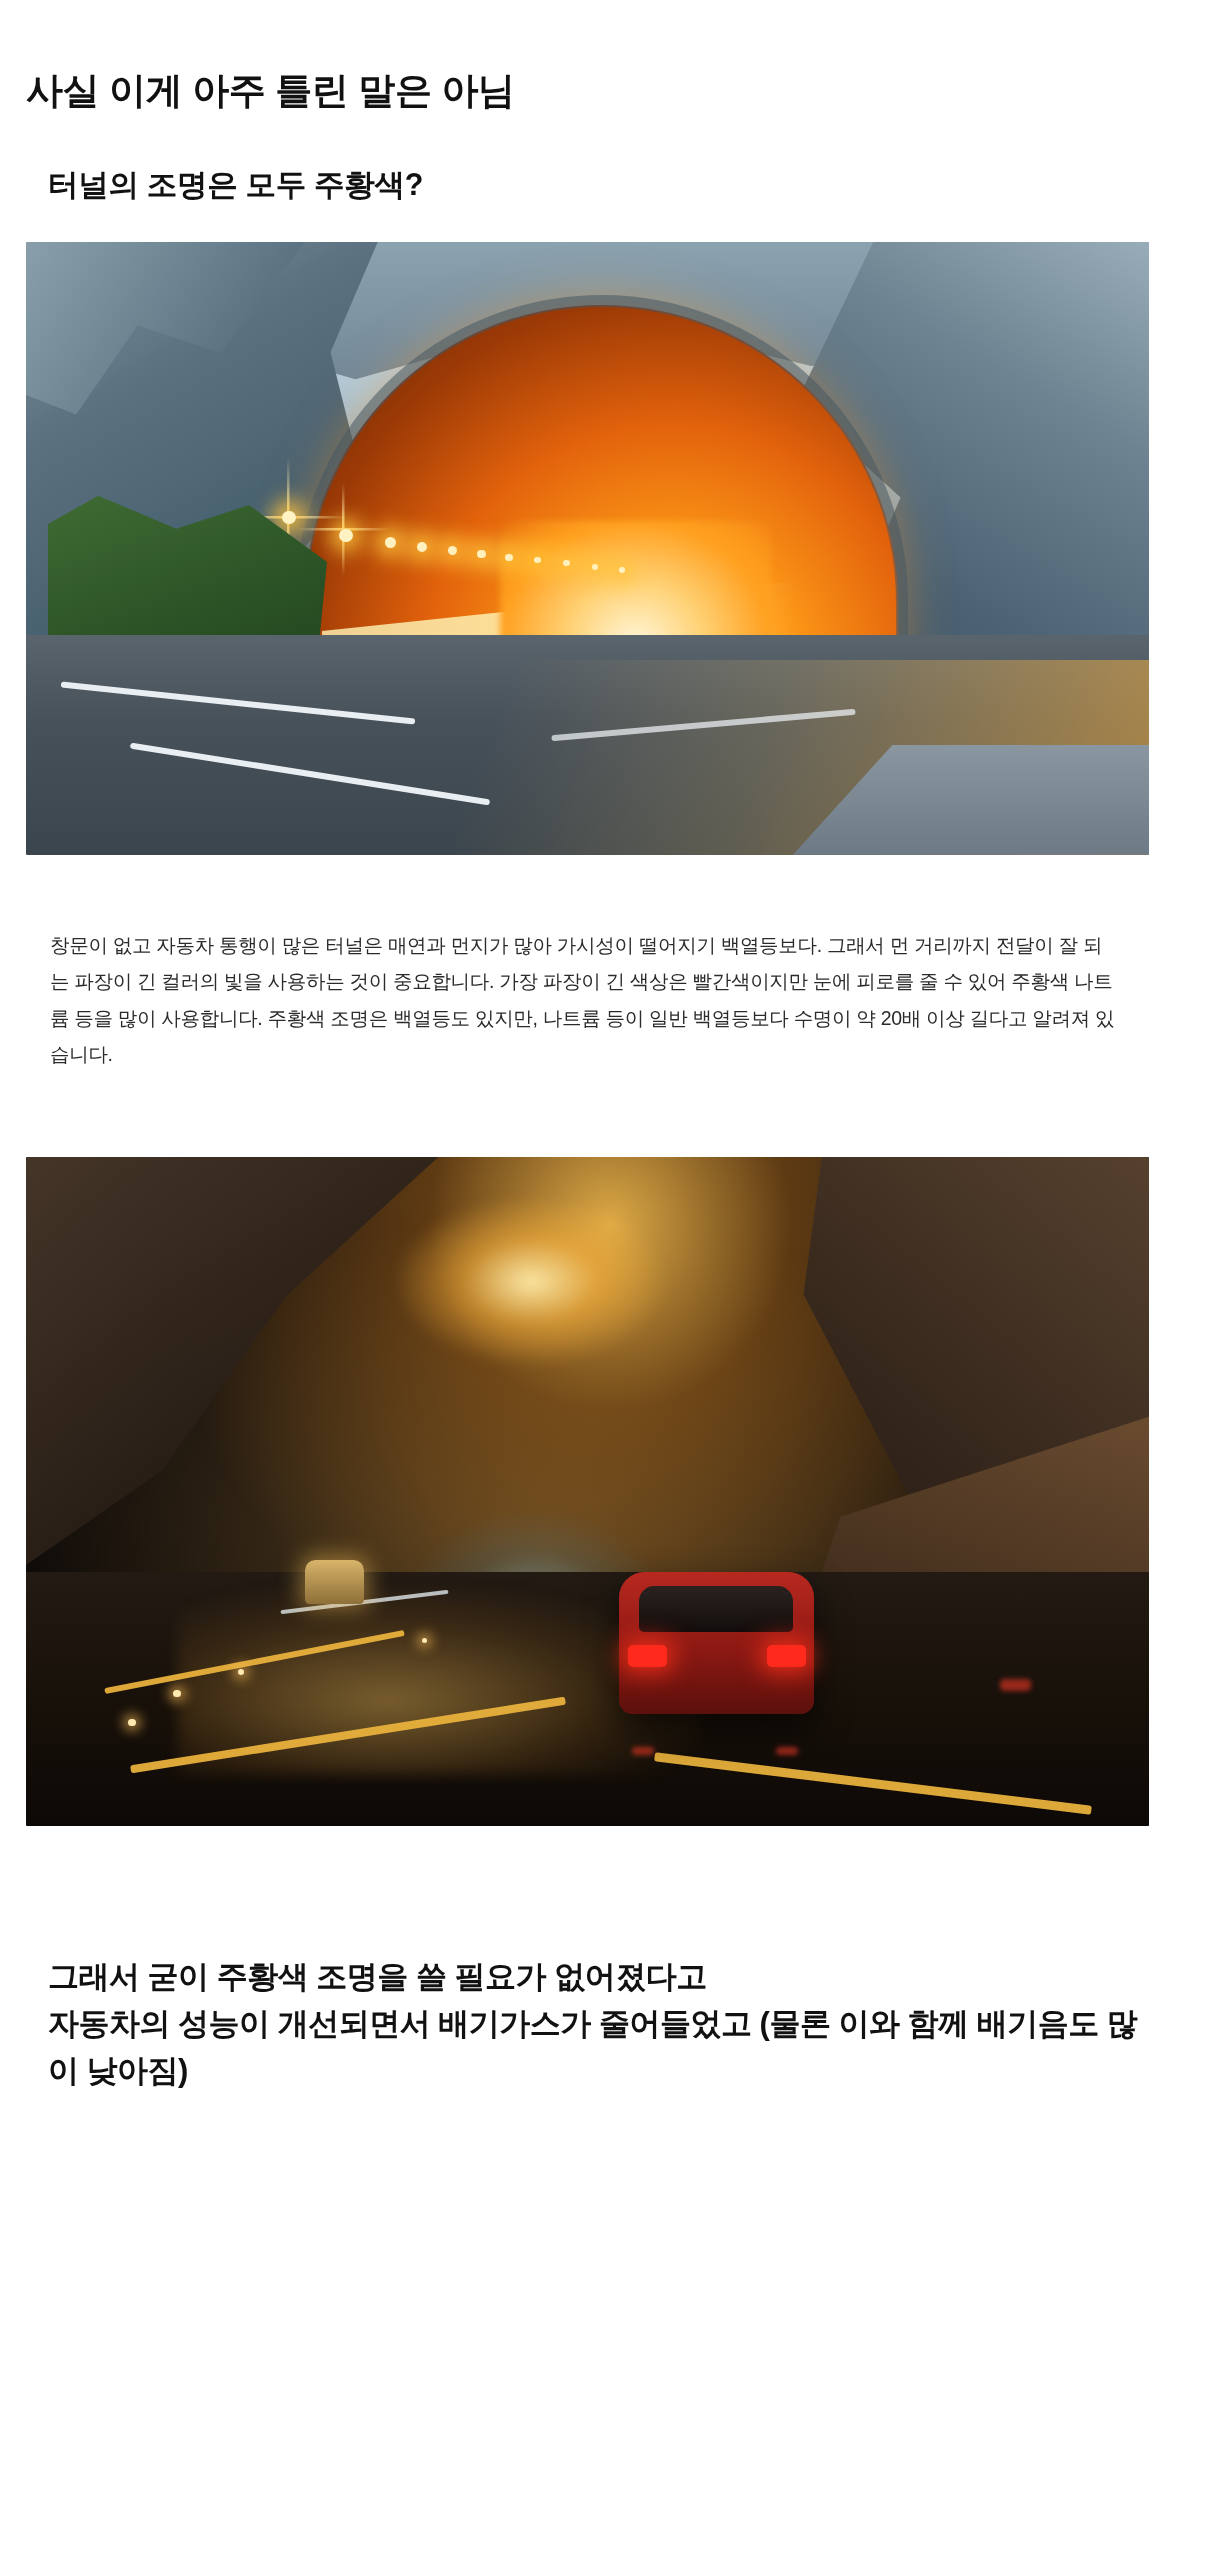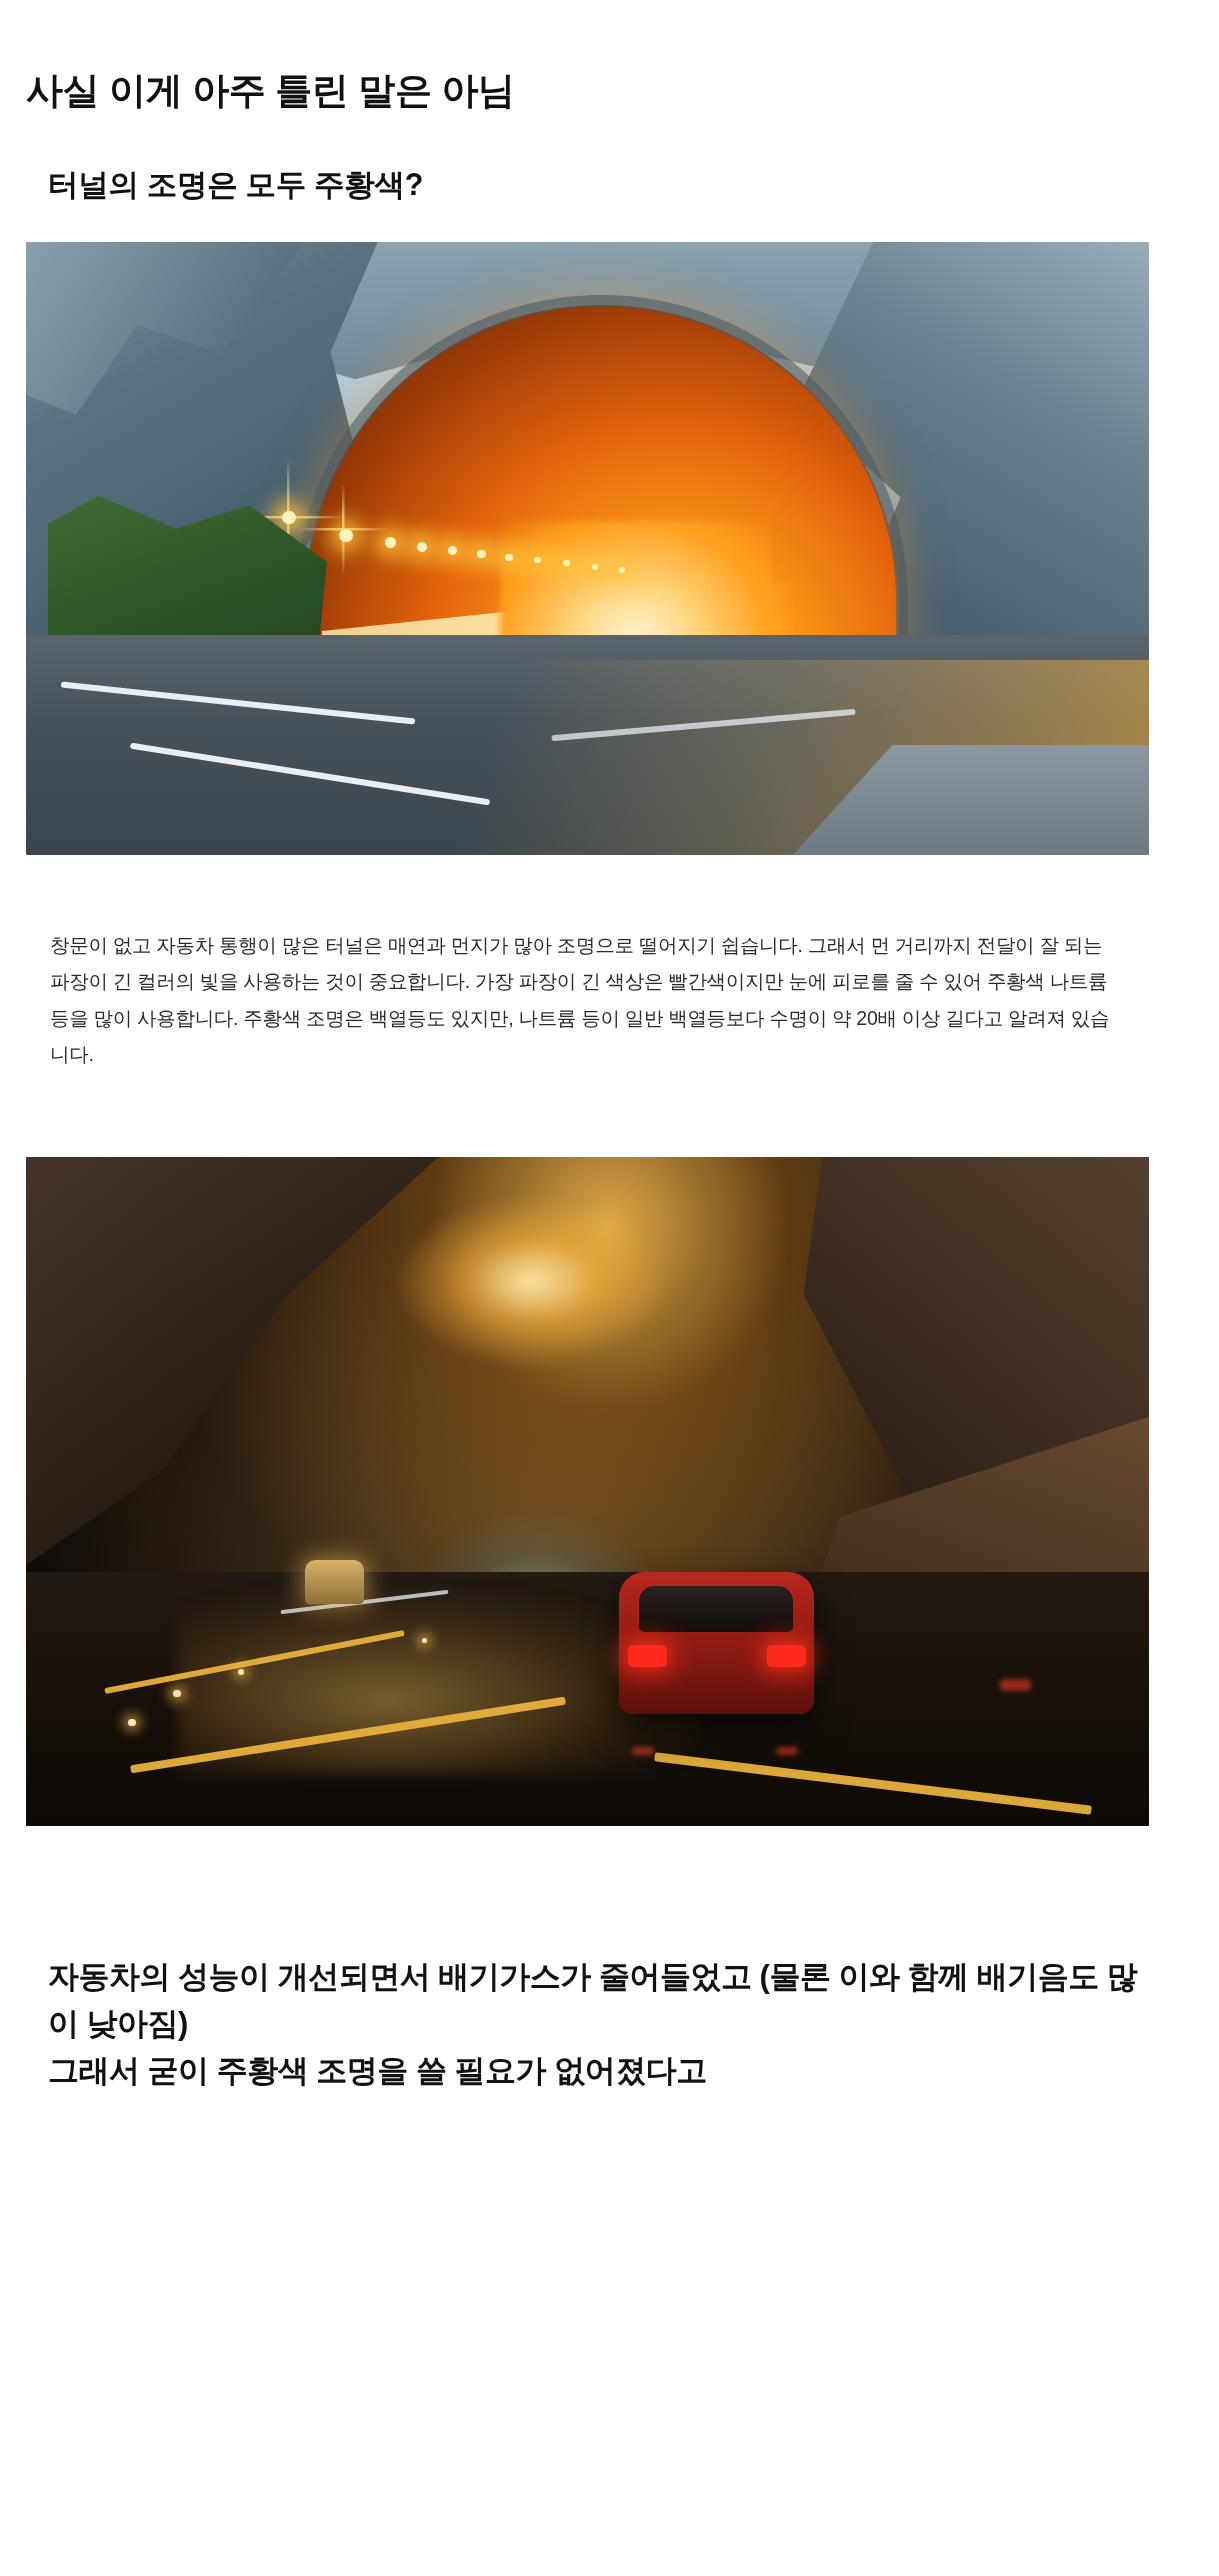--- a/index.html
+++ b/index.html
@@ -305,21 +305,21 @@
       <div class="f1-curb"></div>
     </div>
   </figure>
 
   <div class="gap-50"></div>
 
 
   <div class="gap-36"></div>
 
   <div class="body-block">
-    <p>창문이 없고 자동차 통행이 많은 터널은 매연과 먼지가 많아 조명으로 떨어지기 쉽습니다. 그래서 먼 거리까지 전달이 잘 되는 파장이 긴 컬러의 빛을 사용하는 것이 중요합니다. 가장 파장이 긴 색상은 빨간색이지만 눈에 피로를 줄 수 있어 주황색 나트륨 등을 많이 사용합니다. 주황색 조명은 백열등도 있지만, 나트륨 등이 일반 백열등보다 수명이 약 20배 이상 길다고 알려져 있습니다.</p>
+    <p>창문이 없고 자동차 통행이 많은 터널은 매연과 먼지가 많아 가시성이 떨어지기 백열등보다. 그래서 먼 거리까지 전달이 잘 되는 파장이 긴 컬러의 빛을 사용하는 것이 중요합니다. 가장 파장이 긴 색상은 빨간색이지만 눈에 피로를 줄 수 있어 주황색 나트륨 등을 많이 사용합니다. 주황색 조명은 백열등도 있지만, 나트륨 등이 일반 백열등보다 수명이 약 20배 이상 길다고 알려져 있습니다.</p>
   </div>
 
   <div class="gap-100"></div>
 
   <figure class="figure fig2">
     <div class="figure-inner">
       <div class="f2-bg"></div>
       <div class="f2-roofL"></div>
       <div class="f2-roofR"></div>
       <div class="f2-wallR"></div>
@@ -352,18 +352,18 @@
       <div class="f2-dot" style="left:396px; bottom:183px; width:5.1px; height:5.1px;"></div>
     </div>
   </figure>
 
   <div class="gap-50"></div>
 
 
   <div class="gap-100"></div>
 
   <div class="closing">
+    <p>그래서 굳이 주황색 조명을 쓸 필요가 없어졌다고</p>
     <p>자동차의 성능이 개선되면서 배기가스가 줄어들었고 (물론 이와 함께 배기음도 많이 낮아짐)</p>
-    <p>그래서 굳이 주황색 조명을 쓸 필요가 없어졌다고</p>
   </div>
 
 </div>
 
 
 </body></html>

